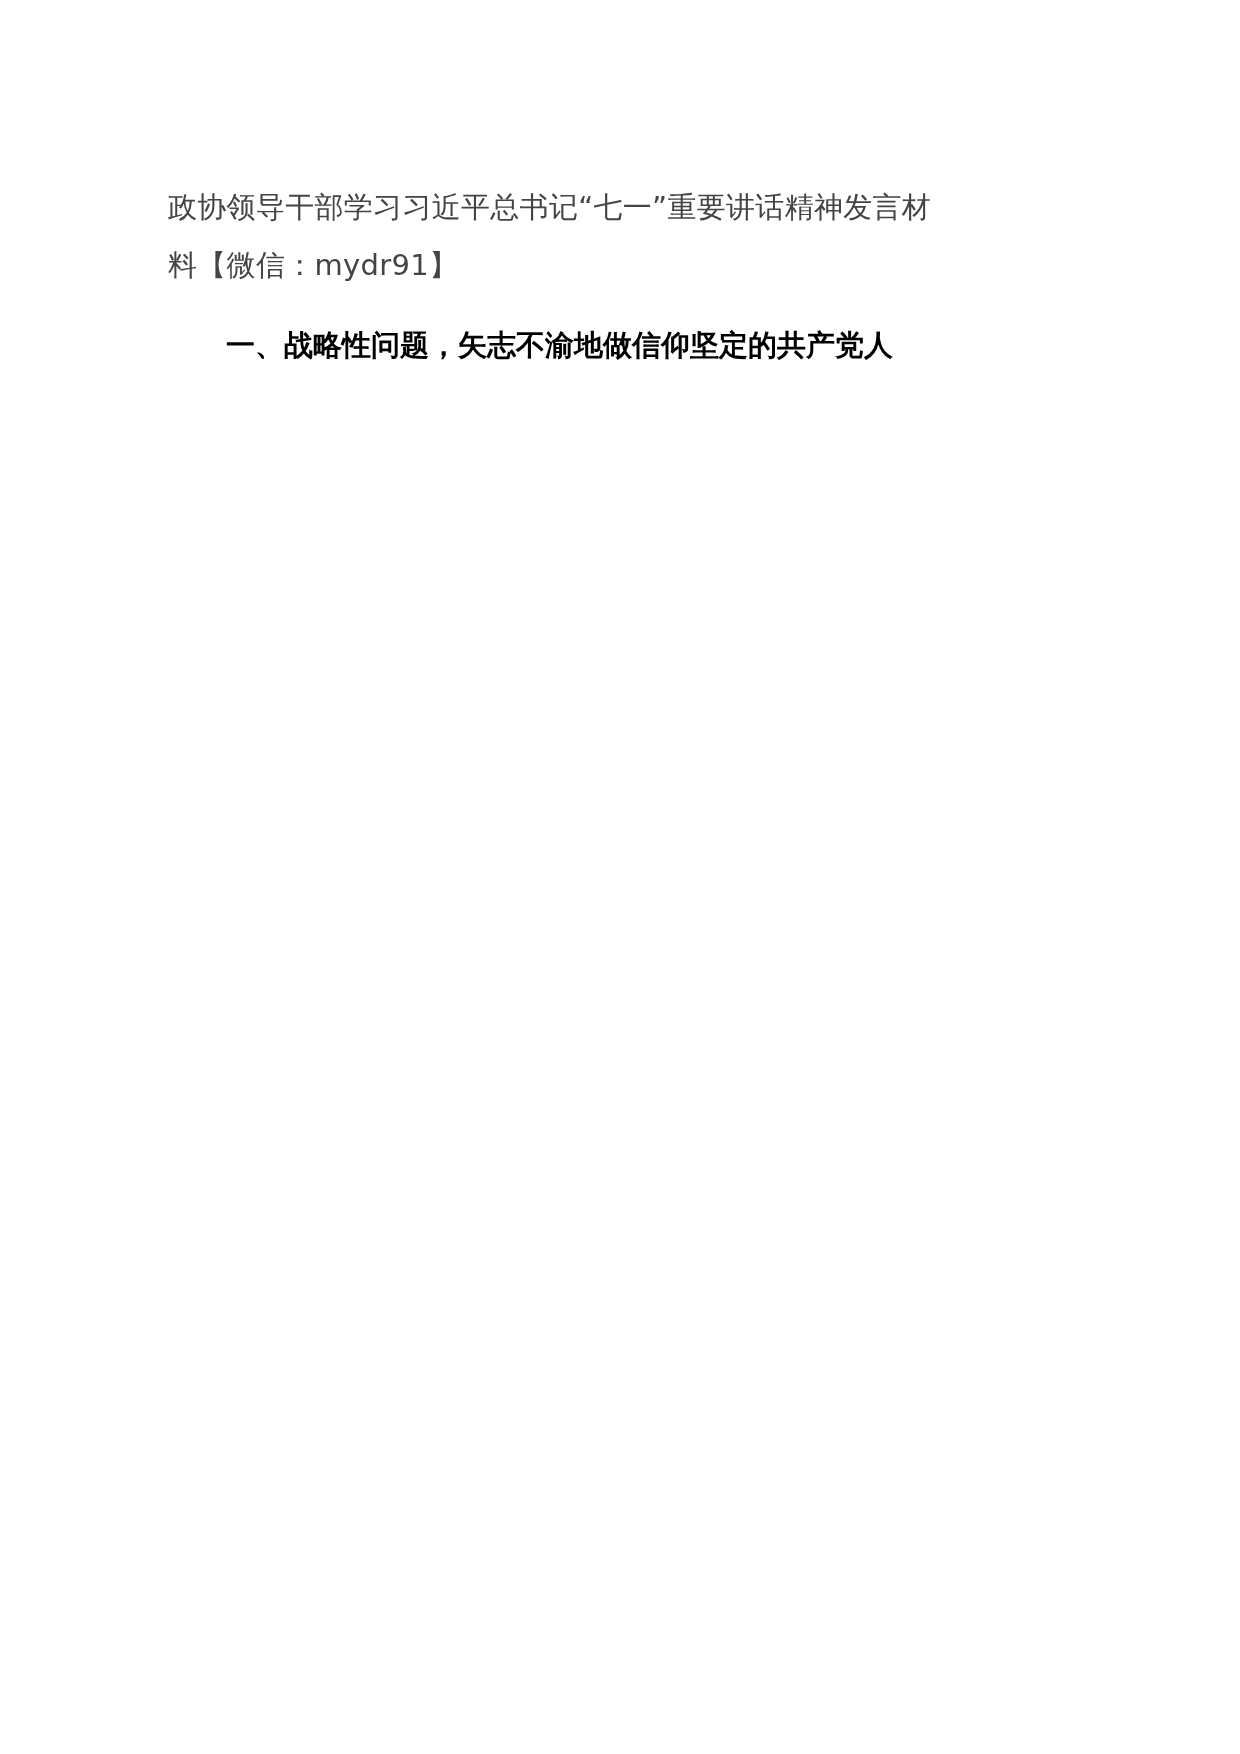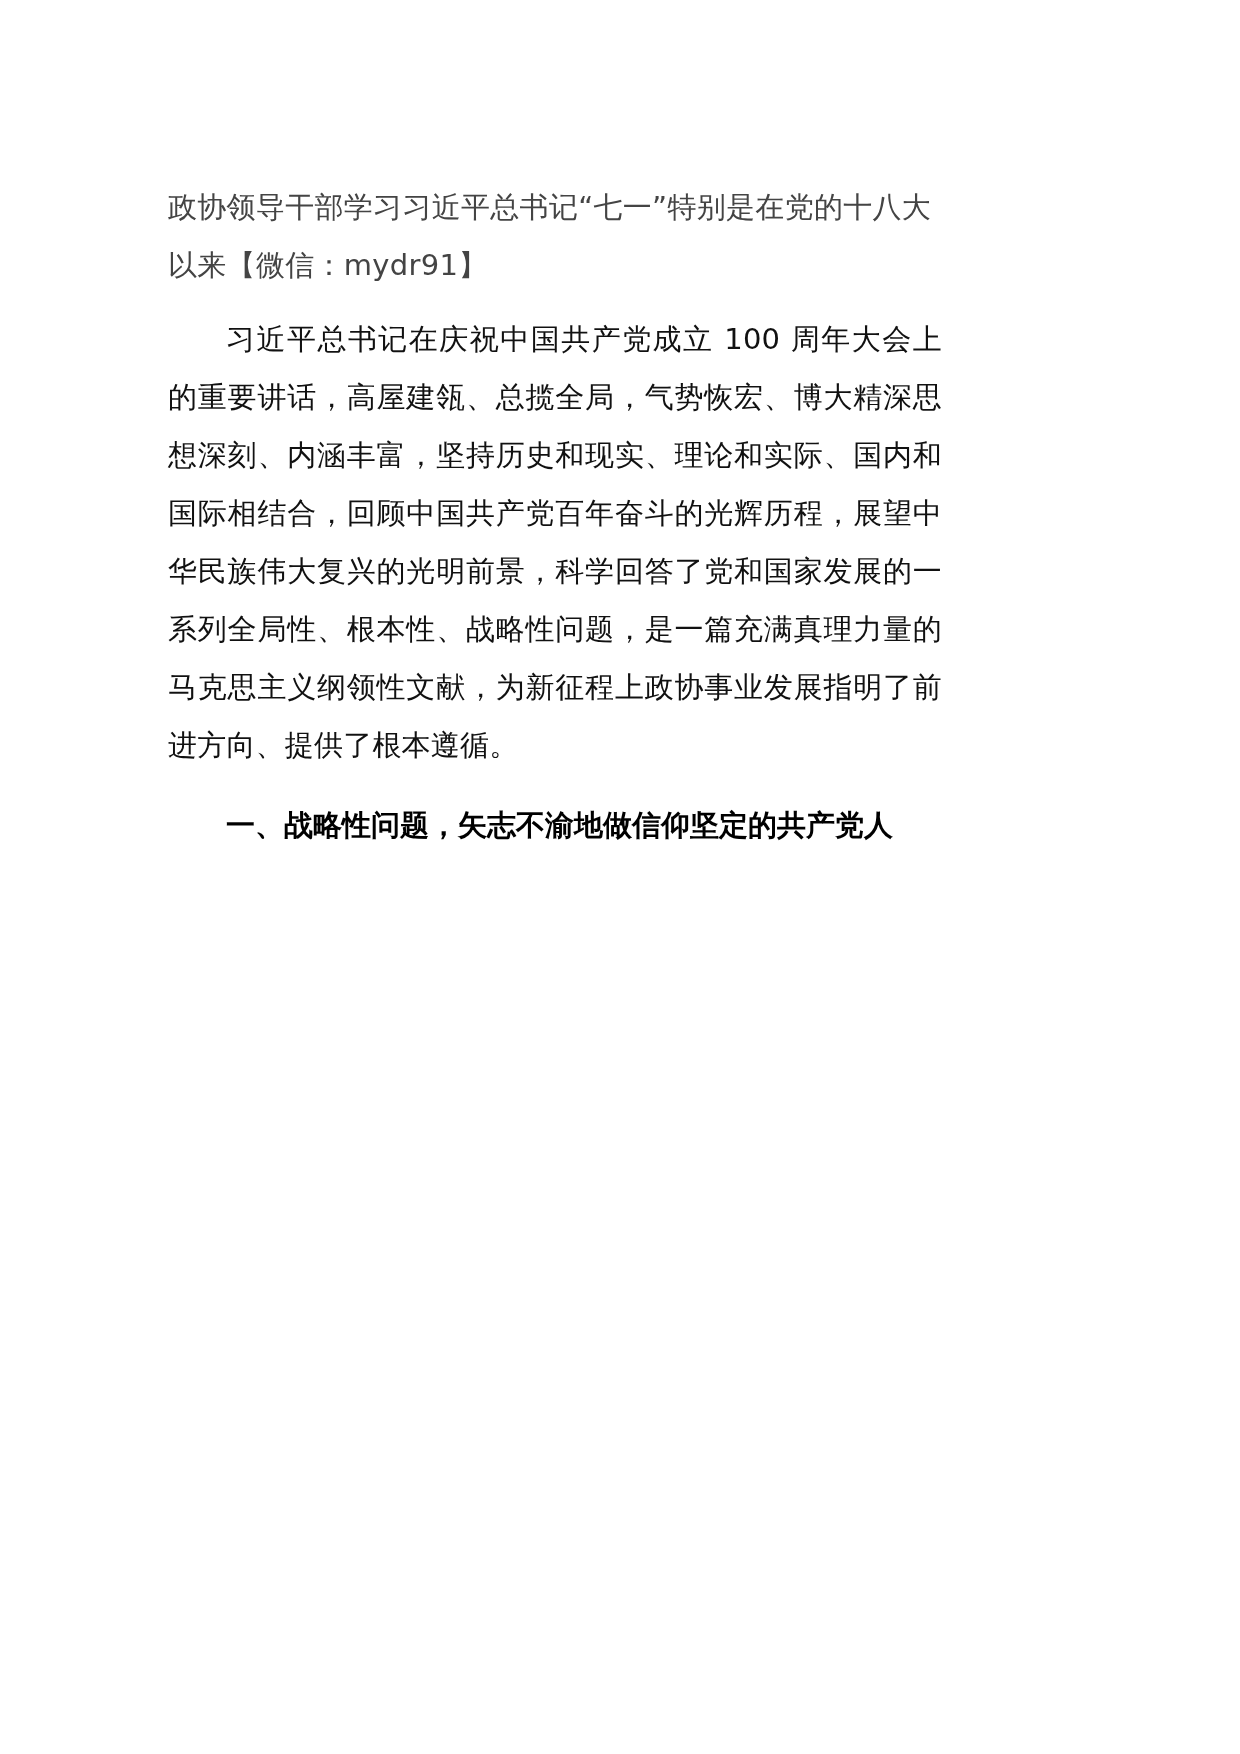--- a/index.html
+++ b/index.html
@@ -12,16 +12,15 @@
           text-indent: 2em; text-align: justify; letter-spacing: 0.2px; }
   .p1 { margin-top: 16px; }
   .heading { color: #000; font-weight: bold; font-size: 29px; line-height: 58px;
              margin: 22px 0 14px 0; text-indent: 2em; }
   .p2 { margin-top: 0; }
 </style>
 </head>
 <body>
 
 <div class="page">
-  <p class="title">政协领导干部学习习近平总书记“七一”特别是在党的十八大以来【微信：mydr91】</p>
-  <p class="para p1">习近平总书记在庆祝中国共产党成立 100 周年大会上的重要讲话，高屋建瓴、总揽全局，气势恢宏、博大精深思想深刻、内涵丰富，坚持历史和现实、理论和实际、国内和国际相结合，回顾中国共产党百年奋斗的光辉历程，展望中华民族伟大复兴的光明前景，科学回答了党和国家发展的一系列全局性、根本性、战略性问题，是一篇充满真理力量的马克思主义纲领性文献，为新征程上政协事业发展指明了前进方向、提供了根本遵循。</p>
+  <p class="title">政协领导干部学习习近平总书记“七一”重要讲话精神发言材料【微信：mydr91】</p>
   <p class="heading">一、战略性问题，矢志不渝地做信仰坚定的共产党人</p>
 </div>
 
 </body></html>

